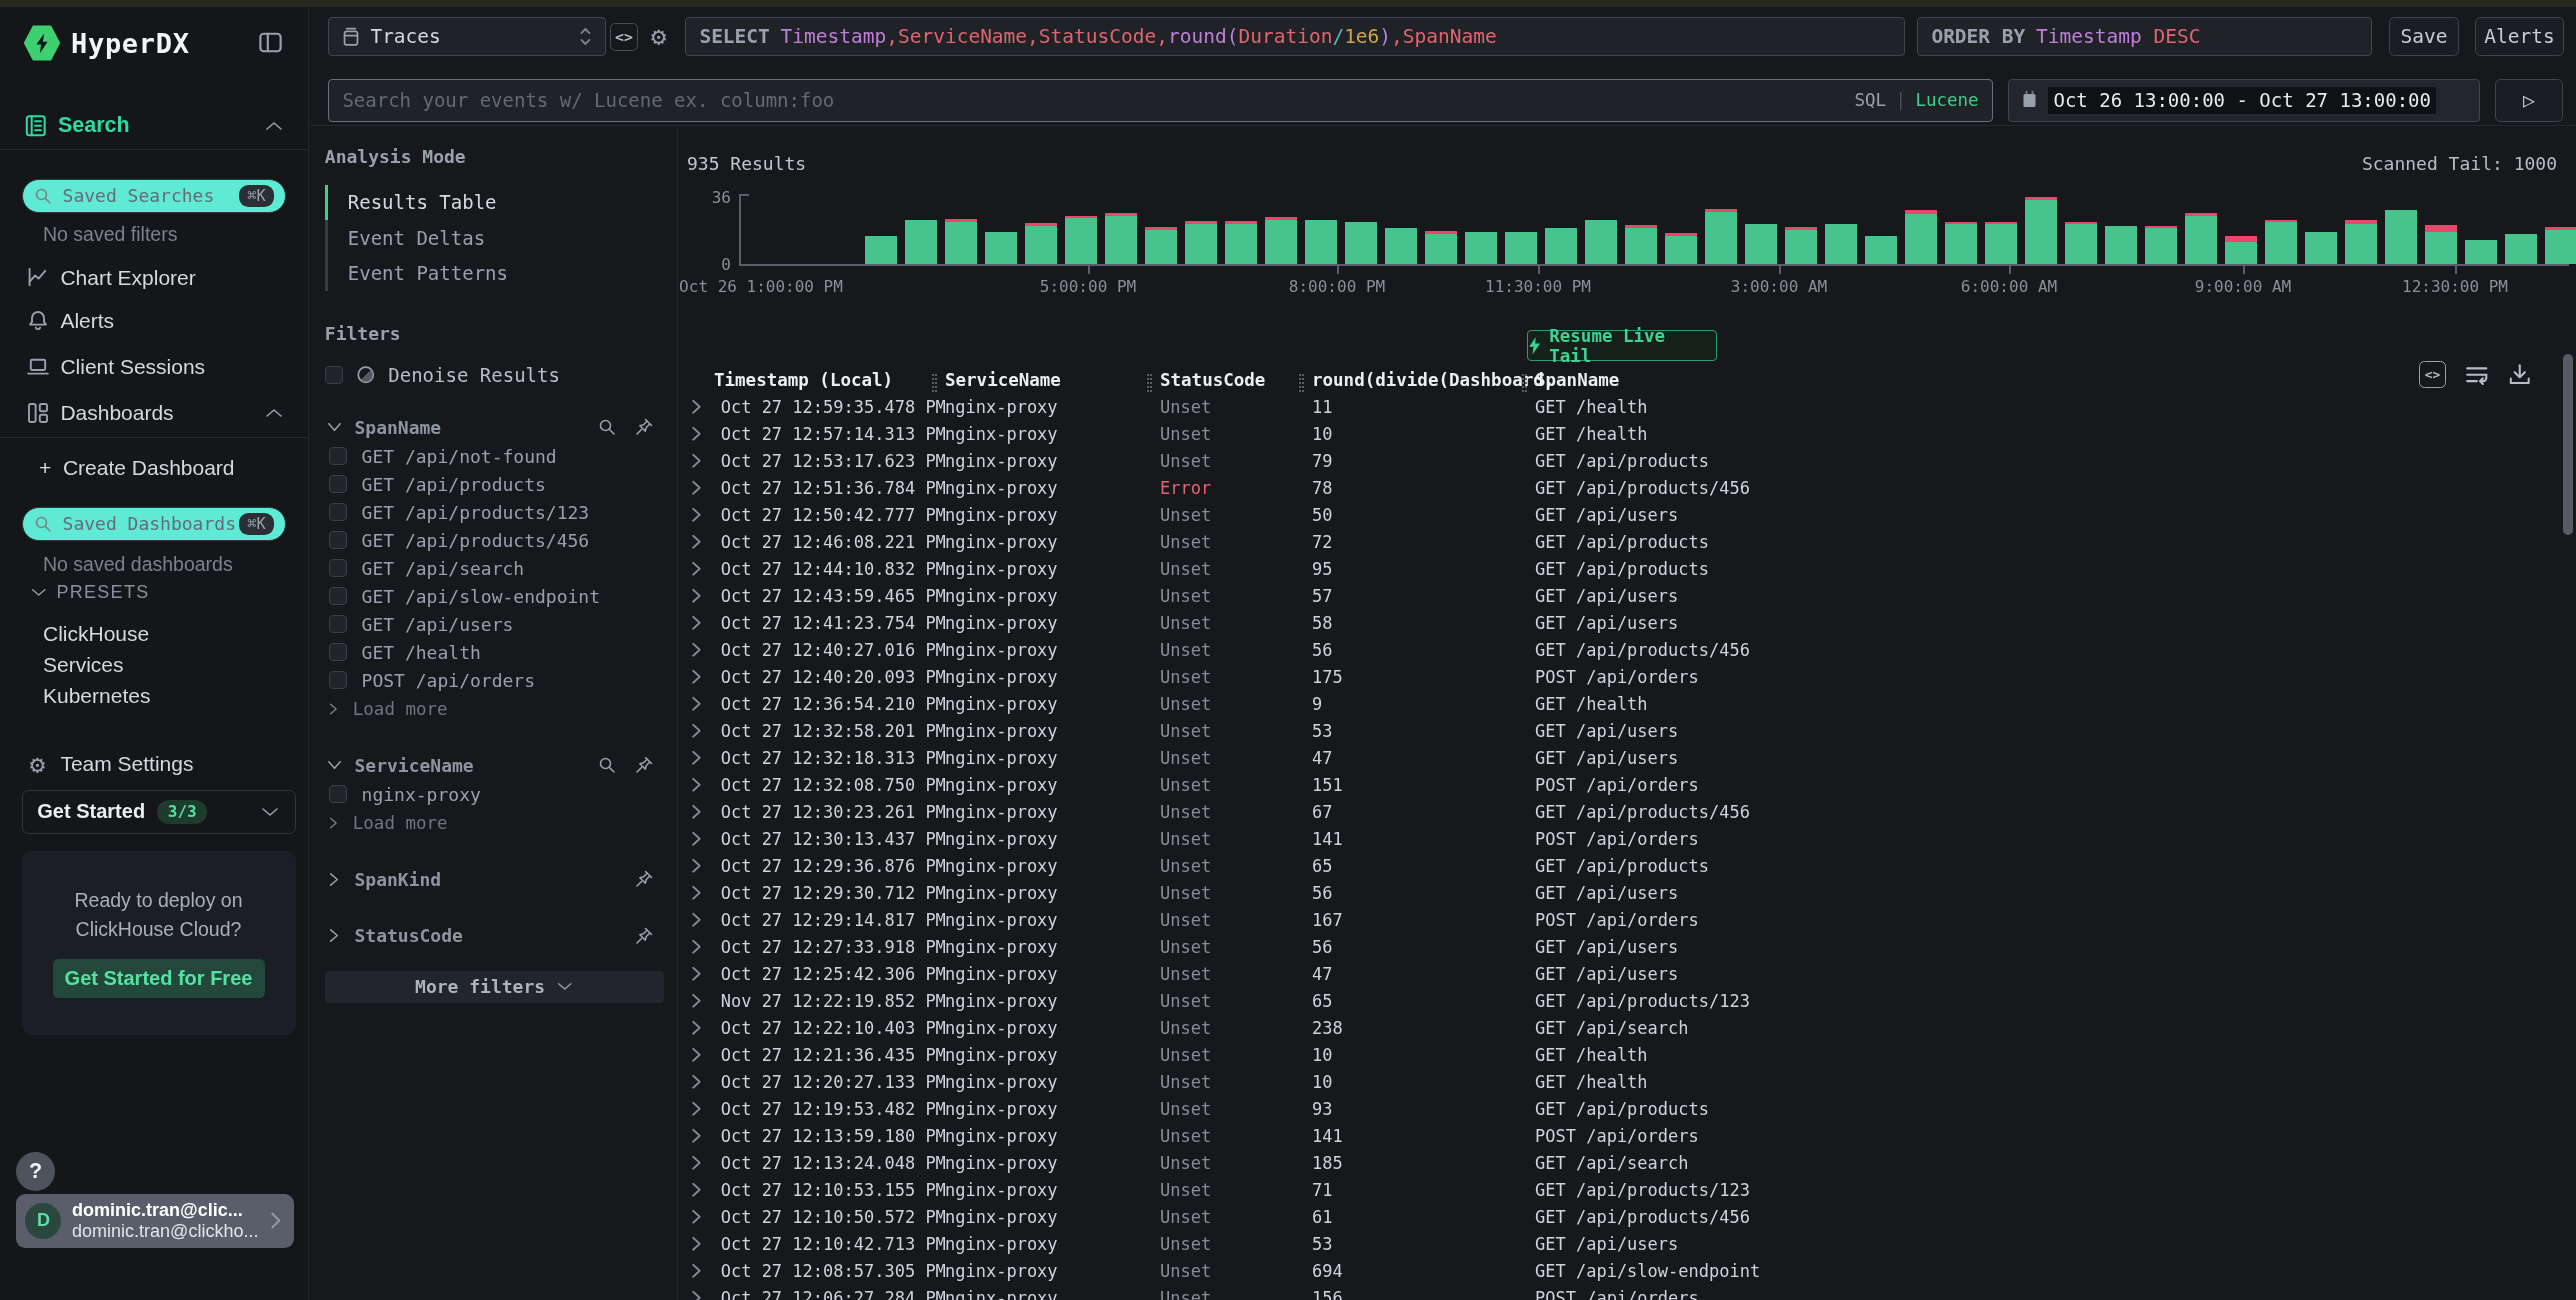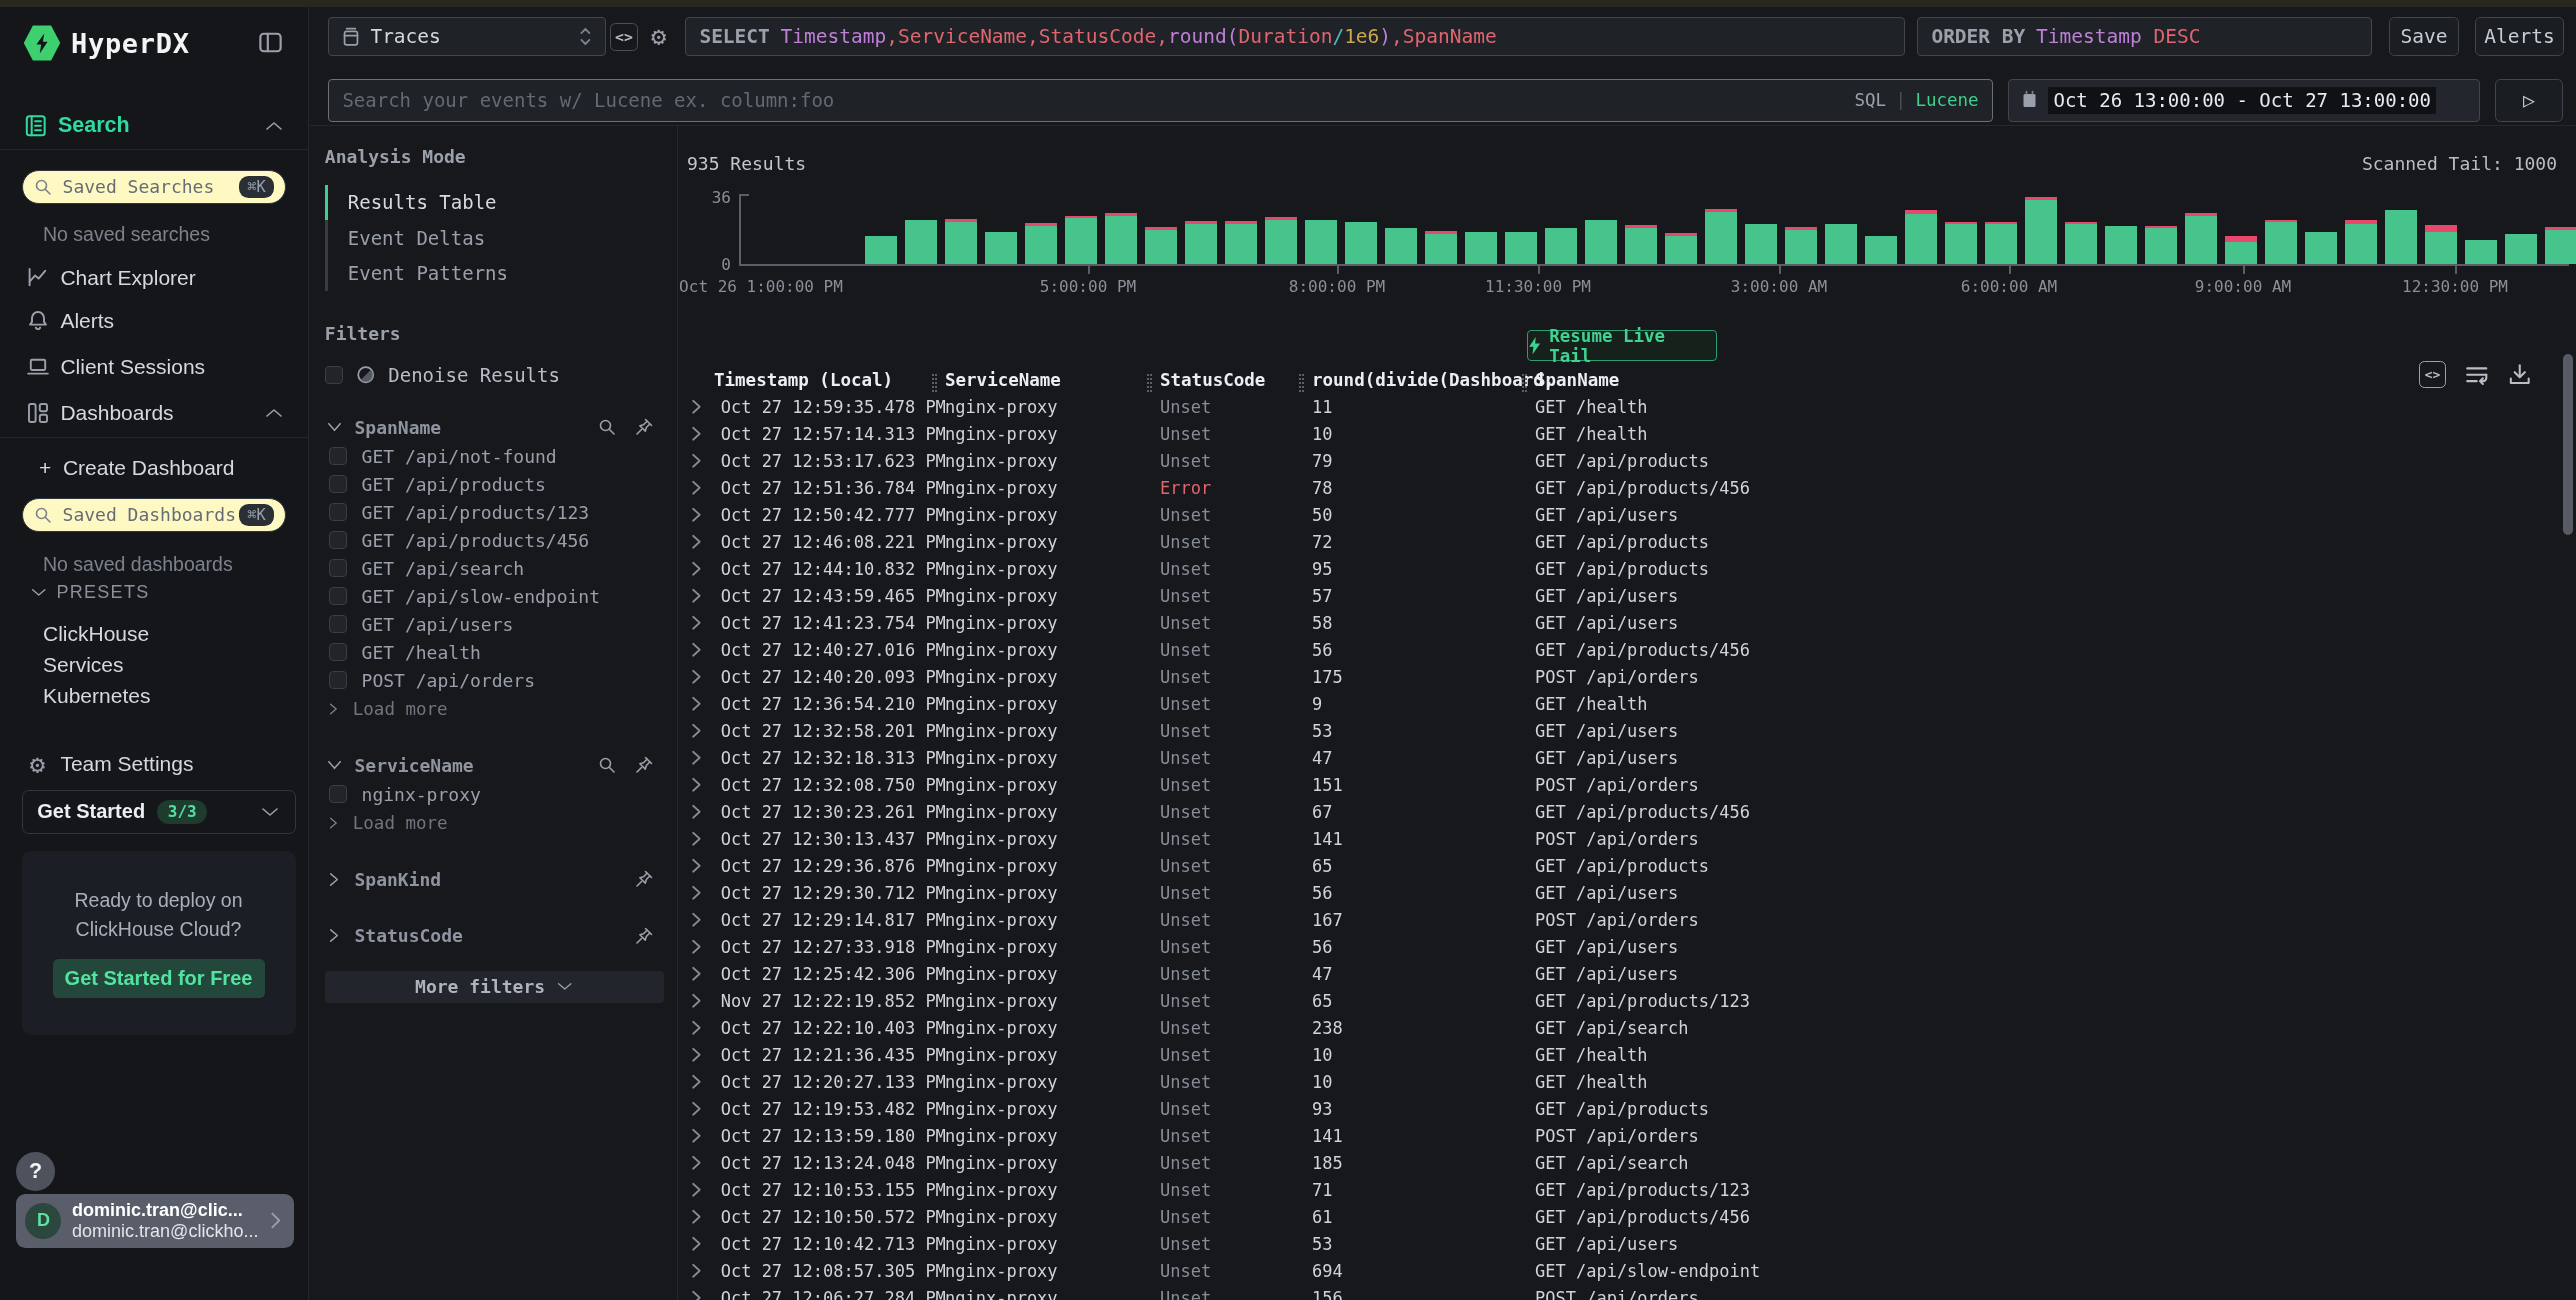--- a/index.html
+++ b/index.html
@@ -17,22 +17,22 @@
   .sidebar { position:absolute; left:0; top:6.7px; bottom:0; width:309px; background:#14161a; border-right:1.3px solid #24272d; }
   .logo-row { position:absolute; left:0; top:13.4px; width:100%; height:47px; }
   .hexagon { position:absolute; left:23px; top:4px; width:38px; height:38px; background:#3ecf6e;
     clip-path:polygon(26% 4%, 74% 4%, 98% 50%, 74% 96%, 26% 96%, 2% 50%); display:flex; align-items:center; justify-content:center; }
   .logo-text { position:absolute; left:71px; top:8px; font-size:27px; font-weight:bold; color:#f2f4f6; letter-spacing:0.7px; }
   .collapse-btn { position:absolute; right:24px; top:9.4px; width:27px; height:27px; }
   .srow { position:absolute; left:0; width:100%; display:flex; align-items:center; }
   .nav-search { top:99px; height:40px; }
   .nav-search .lbl { color:#2edba0; font-size:21.5px; font-weight:bold; margin-left:9.4px; }
   .side-divider { position:absolute; left:0; width:100%; height:1.3px; background:#22252b; }
-  .pill { position:absolute; left:21.5px; width:264px; height:34px; border:1.3px solid #32363e; background:#fef9c3;
-    border-radius:17.5px; display:flex; align-items:center; padding:0 10.7px; }
+  .pill { position:absolute; left:21.5px; width:264px; height:34px; border:1.3px solid #32363e; background:#5eead4;
+    border-radius:17.5px; display:flex; align-items:center; padding:0 10.7px;margin-top:9px; }
   .pill .ph { color:#666c76; font-size:18px; margin-left:9.4px; flex:1; }
   .kbd { background:#2a2e35; color:#9aa0ab; font-size:15.4px; border-radius:9.4px; padding:2px 8px; }
   .muted-line { position:absolute; left:43px; color:#7c828c; font-size:19.5px; }
   .nav-item { position:absolute; left:0; width:100%; height:38px; display:flex; align-items:center; }
   .nav-item .ic { margin-left:24px; width:27px; display:flex; justify-content:center; }
   .nav-item .lbl { color:#d5d9de; font-size:21px; margin-left:9.4px; }
   .chev-right-slot { position:absolute; right:24px; }
   .preset-item { position:absolute; left:43px; color:#d5d9de; font-size:21px; }
   .presets-hdr { position:absolute; left:29.5px; color:#8b919c; font-size:18px; letter-spacing:1.3px; display:flex; align-items:center; gap:9.4px;}
   .get-started { position:absolute; left:21.5px; top:783px; width:274px; height:44px; border:1.3px solid #32363e; border-radius:6.7px;
@@ -173,21 +173,21 @@
   <div class="side-divider" style="top:142px"></div>
 
   <div class="pill" style="top:163px">
     <svg width="20" height="20" viewBox="0 0 20 20" class="ico ico-dim">
         <circle cx="8.5" cy="8.5" r="5"></circle>
         <line x1="12.5" y1="12.5" x2="17" y2="17"></line>
       </svg>
     <span class="ph" x="Saved Searches">Saved Searches</span>
     <span class="kbd">⌘K</span>
   </div>
-  <div class="muted-line sans" style="top:216px">No saved searches</div>
+  <div class="muted-line sans" style="top:216px">No saved filters</div>
 
   <div class="nav-item" style="top:252px">
     <span class="ic">
       <svg width="24" height="24" viewBox="0 0 20 20" class="ico">
           <line x1="3" y1="2.5" x2="3" y2="16"></line>
           <polyline points="3,13 7.5,8 10.5,10.5 16,4"></polyline>
         </svg>
     </span>
     <span class="lbl sans">Chart Explorer</span>
   </div>

